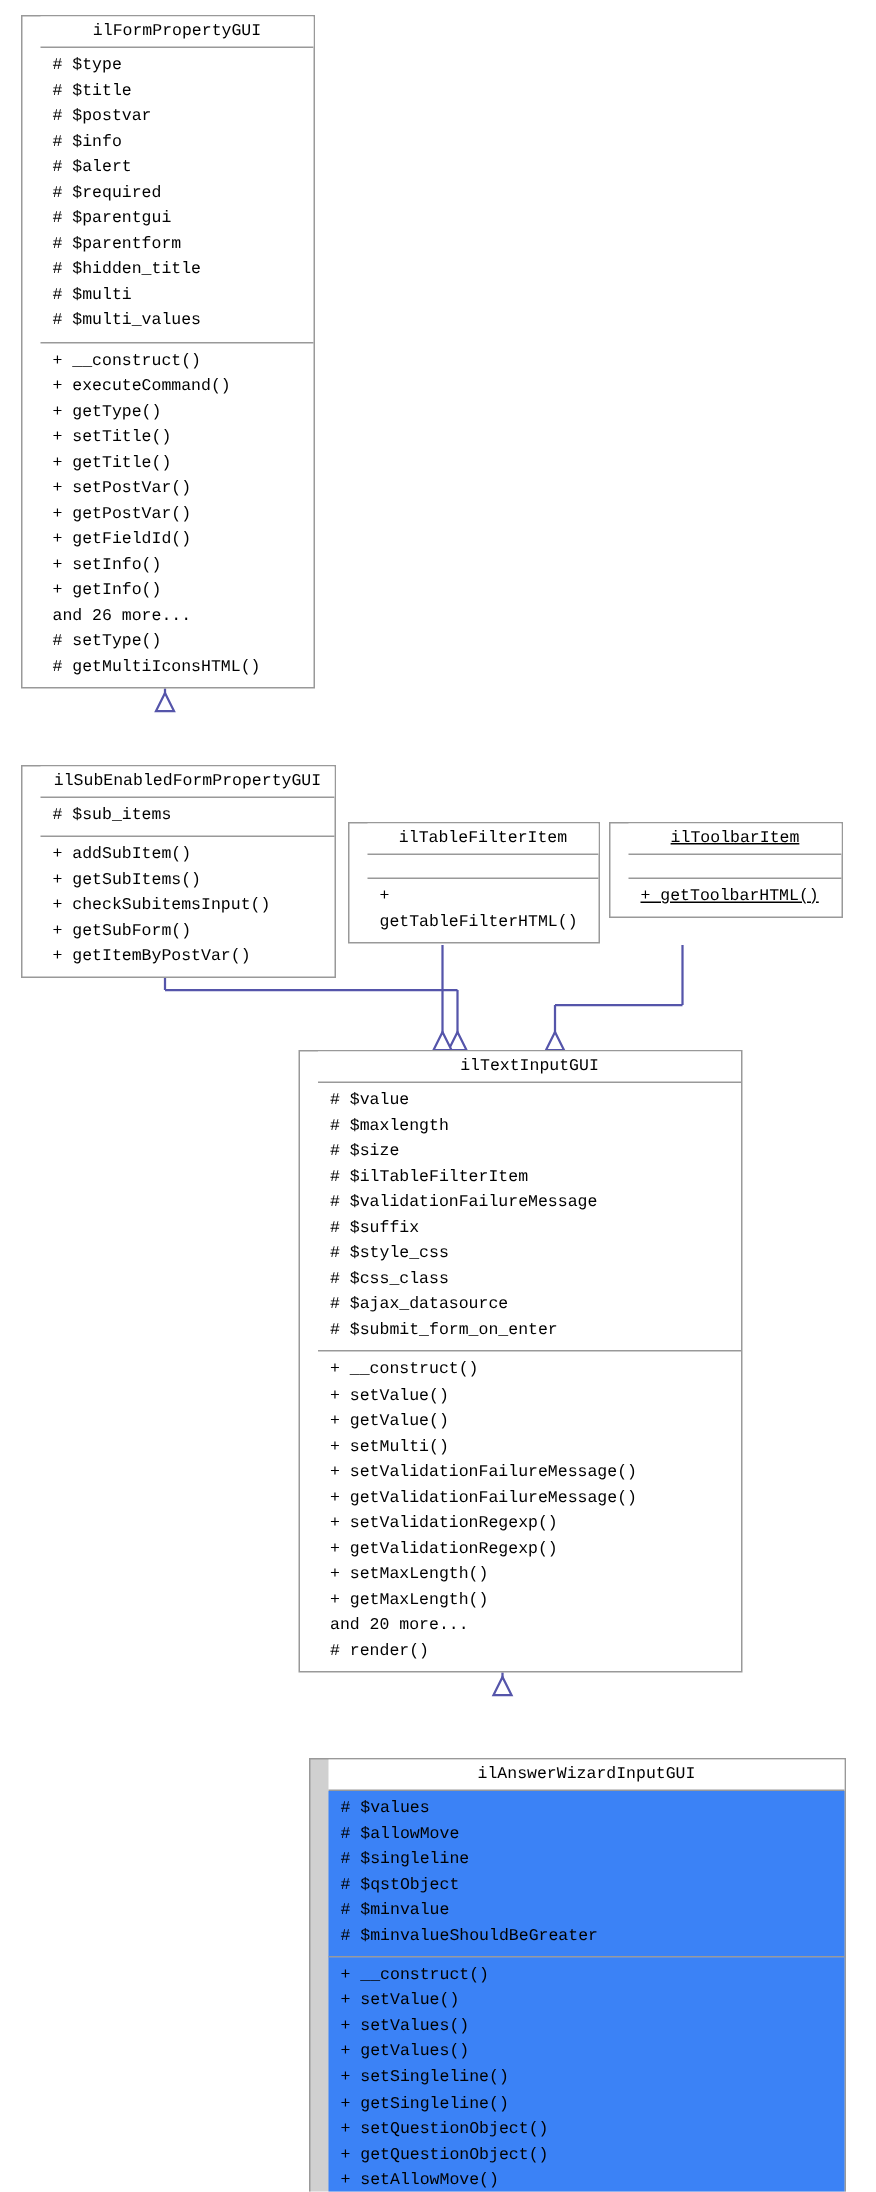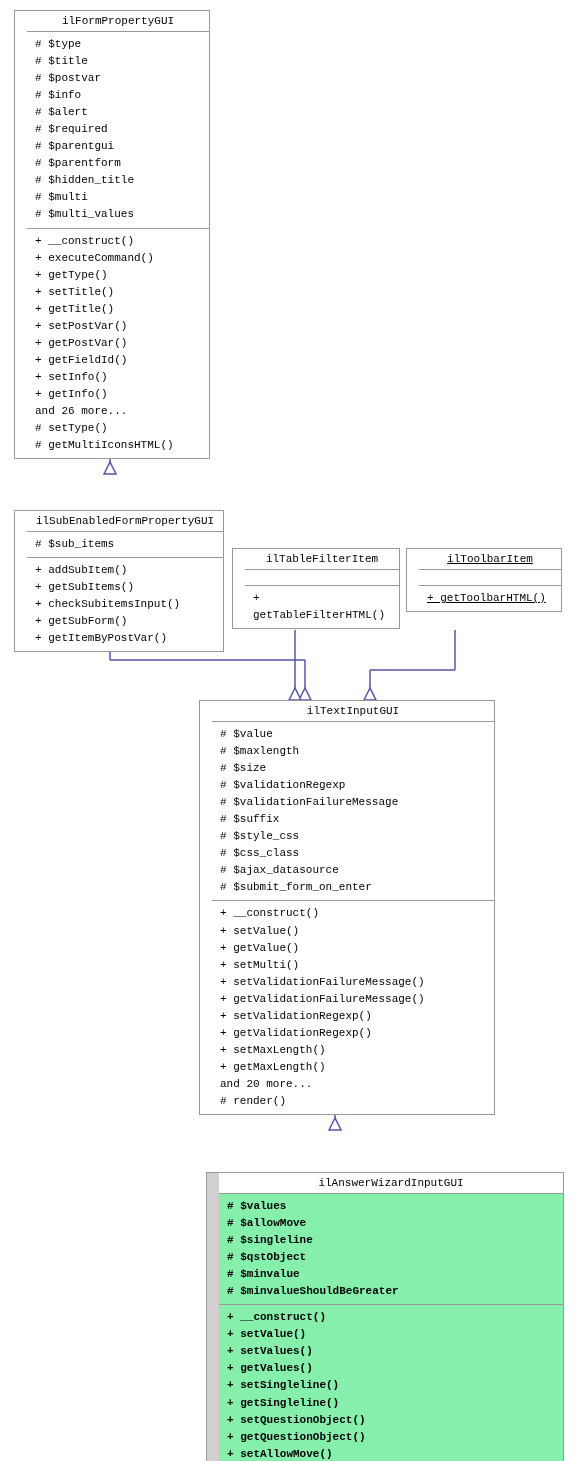--- a/index.html
+++ b/index.html
@@ -43,22 +43,21 @@
       padding: 4px 8px;
       border-bottom: 1px solid #999;
       line-height: 1.55;
     }
 
     .uml-section:last-child {
       border-bottom: none;
     }
 
     .uml-section.gray {
-      background: #86efac;
-      font-weight: bold;
+      background: #3b82f6;
     }
 
     
     .arrow-svg {
       position: absolute;
       top: 0;
       left: 0;
       width: 584px;
       height: 1461px;
       pointer-events: none;
@@ -164,21 +163,21 @@
       <div>+ getToolbarHTML()</div>
     </div>
   </div>
 
   <div class="uml-box" style="left:199px; top:700px; width:296px;">
     <div class="uml-header">ilTextInputGUI</div>
     <div class="uml-section">
       <div># $value</div>
       <div># $maxlength</div>
       <div># $size</div>
-      <div># $validationRegexp</div>
+      <div># $ilTableFilterItem</div>
       <div># $validationFailureMessage</div>
       <div># $suffix</div>
       <div># $style_css</div>
       <div># $css_class</div>
       <div># $ajax_datasource</div>
       <div># $submit_form_on_enter</div>
     </div>
     <div class="uml-section">
       <div>+ __construct()</div>
       <div>+ setValue()</div>

